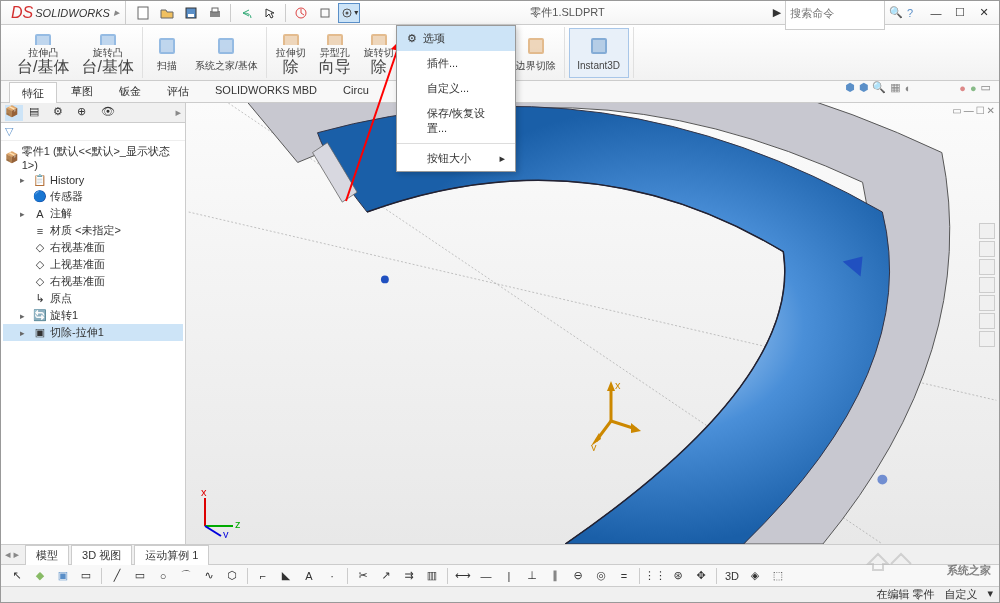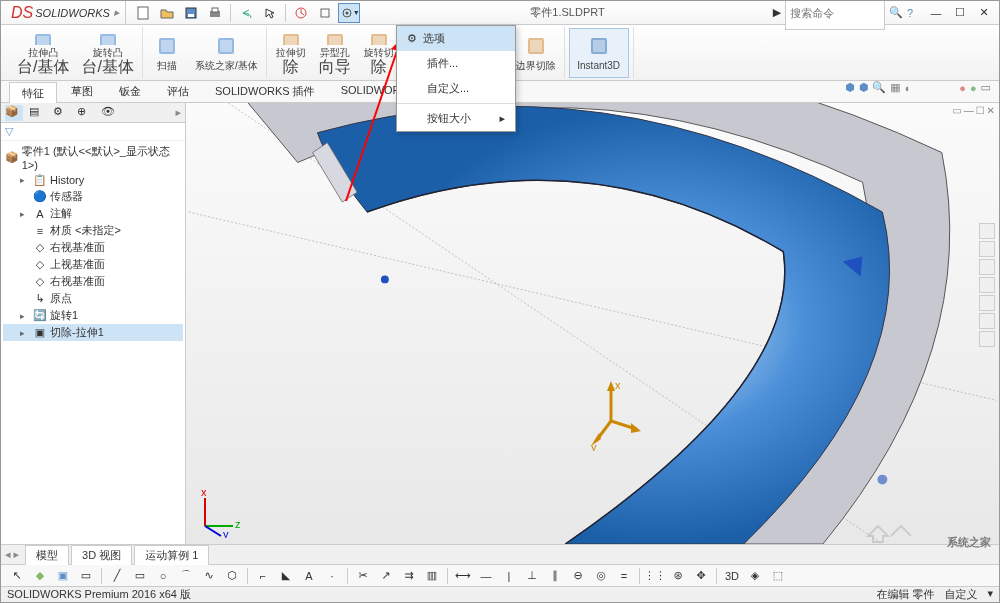--- a/index.html
+++ b/index.html
@@ -45,21 +45,21 @@
 .viewport{flex:1;position:relative;background:linear-gradient(180deg,#fbfbfb 0%,#e8e8e8 100%);overflow:hidden}
 .viewport svg{position:absolute;inset:0}
 .view-tabs{height:20px;background:#f0f0f0;border-top:1px solid #ccc;display:flex;align-items:center;padding:0 4px;gap:2px}
 .vtab{padding:2px 10px;font-size:11px;cursor:pointer;background:#fff;border:1px solid #ccc;border-bottom:none}
 .sketch-toolbar{height:22px;background:#f8f8f8;border-top:1px solid #ccc;display:flex;align-items:center;padding:0 6px;gap:3px}
 .sk-btn{width:20px;height:18px;display:flex;align-items:center;justify-content:center;cursor:pointer}
 .sk-sep{width:1px;height:16px;background:#ccc;margin:0 2px}
 .statusbar{height:16px;background:#f0f0f0;border-top:1px solid #ccc;display:flex;align-items:center;padding:0 6px;font-size:10px;color:#555}
 .statusbar .right{margin-left:auto;display:flex;gap:10px}
 .annotation-arrow{position:absolute;z-index:99;pointer-events:none}
-.watermark{position:absolute;right:8px;bottom:52px;opacity:0.6;font-size:14px;color:#999;font-weight:bold;z-index:50}
+.watermark{position:absolute;right:8px;bottom:24px;opacity:0.6;font-size:14px;color:#999;font-weight:bold;z-index:50}
 .side-toolbar{position:absolute;right:2px;top:120px;width:18px;display:flex;flex-direction:column;gap:2px;z-index:40}
 .side-btn{width:16px;height:16px;background:#f0f0f0;border:1px solid #ccc;cursor:pointer}
 .child-win-btns{position:absolute;right:4px;top:104px;display:flex;gap:2px;z-index:40}
 .triad{position:absolute;left:192px;bottom:64px;z-index:30}
 .origin-triad{position:absolute;left:590px;top:380px;z-index:30}
 </style>
 </head>
 <body>
 
 <div class="titlebar">
@@ -237,39 +237,42 @@
       <span>选项</span>
     </div>
     <div class="gear-menu-item">
       <span style="width:14px"></span>
       <span>插件...</span>
     </div>
     <div class="gear-menu-item">
       <span style="width:14px"></span>
       <span>自定义...</span>
     </div>
+    <div class="gear-menu-item">
+      <span style="width:14px"></span>
+      <span>保存/恢复设置...</span>
+    </div>
     <hr>
     <div class="gear-menu-item">
       <span style="width:14px"></span>
       <span>按钮大小</span>
       <span style="margin-left:auto">▸</span>
     </div>
   </div>
 
 <svg class="annotation-arrow" style="left:340px;top:30px" width="80" height="180">
   <line x1="5" y1="170" x2="60" y2="8" stroke="#ff0000" stroke-width="2"></line>
   <polygon points="60,8 50,18 58,20" fill="#ff0000"></polygon>
 </svg>
 
 <div class="ribbon-tabs" id="ribbon-tabs">
   <div class="rtab active">特征</div>
     <div class="rtab">草图</div>
     <div class="rtab">钣金</div>
     <div class="rtab">评估</div>
-    <div class="rtab">SOLIDWORKS 插件</div>
     <div class="rtab">SOLIDWORKS MBD</div>
     <div class="rtab">Circu</div>
     <div class="rtab-icons">
     <span style="color:#5a8fc8">⬢</span>
     <span style="color:#5a8fc8">⬢</span>
     <span style="color:#888">🔍</span>
     <span style="color:#888">▦</span>
     <span style="color:#888">◐</span>
     <span style="width:40px"></span>
     <span style="color:#d88">●</span>
@@ -465,21 +468,20 @@
   <div class="sk-btn">⋮⋮</div>
   <div class="sk-btn">⊛</div>
   <div class="sk-btn">✥</div>
   <div class="sk-sep"></div>
   <div class="sk-btn">3D</div>
   <div class="sk-btn">◈</div>
   <div class="sk-btn">⬚</div>
 </div>
 
 <div class="statusbar">
-  <span>SOLIDWORKS Premium 2016 x64 版</span>
   <div class="right">
     <span>在编辑 零件</span>
     <span>自定义</span>
     <span>▾</span>
   </div>
 </div>
 
 <div class="watermark">
   <svg width="80" height="30">
       <path d="M5 20 L15 10 L25 20 L20 20 L20 26 L10 26 L10 20 Z M28 20 L38 10 L48 20" fill="none" stroke="#bbb" stroke-width="2"></path>

